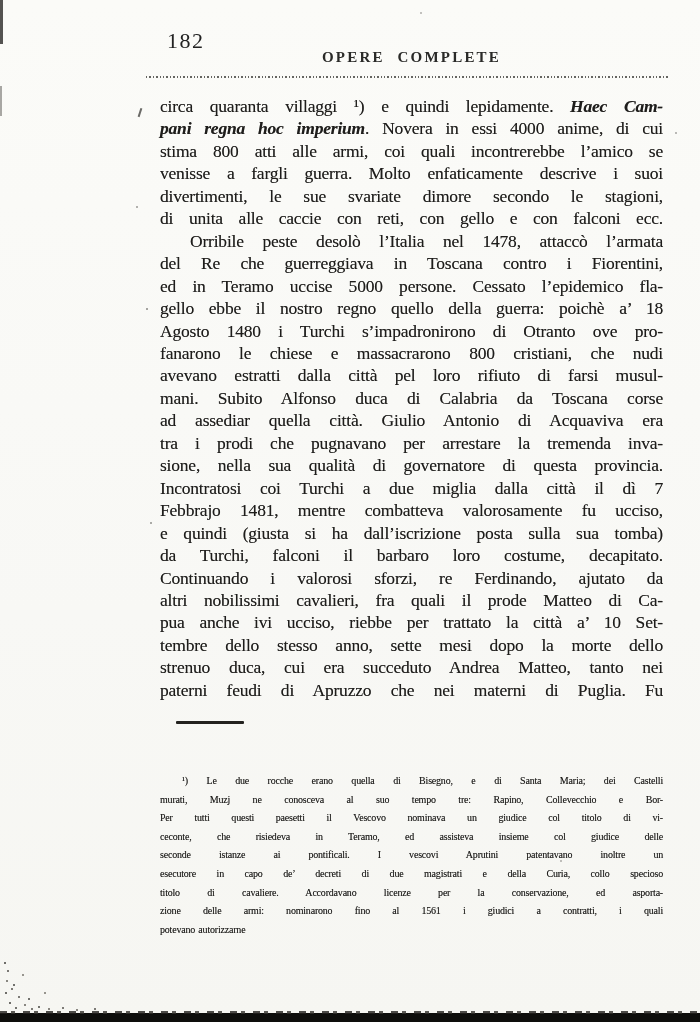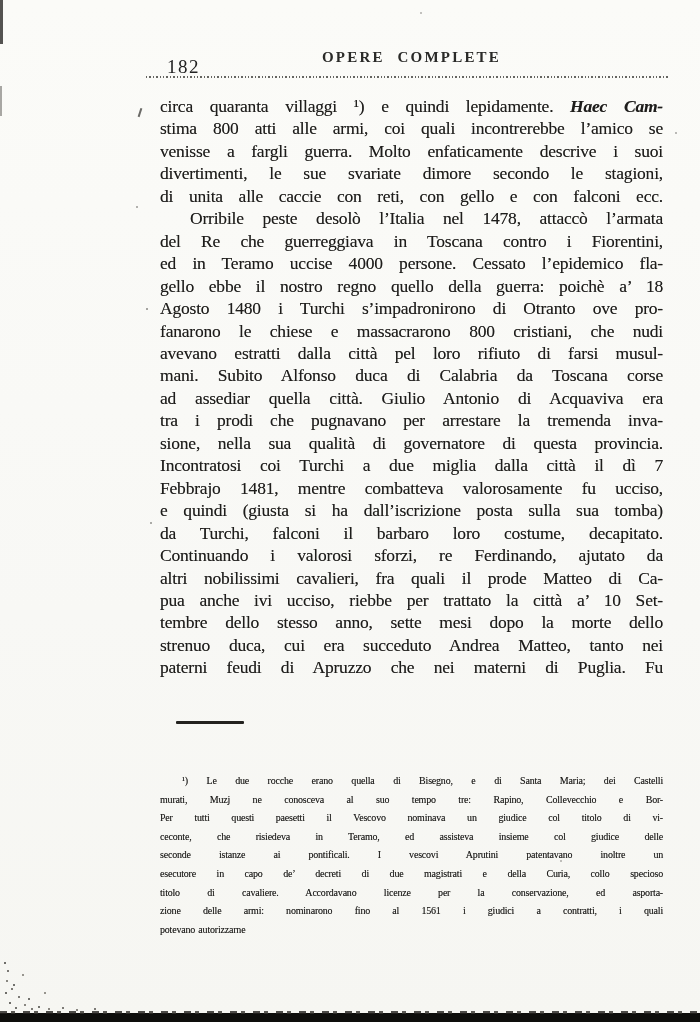--- a/index.html
+++ b/index.html
@@ -6,22 +6,22 @@
   #page{
     position:relative;
     width:700px;height:1022px;
     background:linear-gradient(180deg,#fbfbf8 0%,#f8f8f5 60%,#f6f6f2 100%);
     overflow:hidden;
     font-family:"Liberation Serif","DejaVu Serif",serif;
     color:#1e1d1b;
   }
   
   .page-number{
-    position:absolute;left:167px;top:56px;
-    font-size:19px;letter-spacing:1.5px;color:#222;text-align:center;
+    position:absolute;left:167px;top:28px;
+    font-size:22px;letter-spacing:1.5px;color:#222;text-align:center;
   }
   .running-title{
     position:absolute;left:160px;top:49px;width:503px;
     text-align:center;font-size:15px;font-weight:bold;
     letter-spacing:2.2px;word-spacing:7px;color:#2a2a28;
   }
   .header-rule{
     position:absolute;left:146px;top:76px;width:522px;height:2px;
     background-image:repeating-linear-gradient(90deg,#4a4a46 0 1.4px,transparent 1.4px 3.4px);
     opacity:.85;
@@ -95,27 +95,28 @@
 <body>
 
 <div id="page">
 
   <div class="page-number">182</div>
   <div class="running-title">OPERE COMPLETE</div>
   <div class="header-rule"></div>
 
   <div class="body-text" id="body-text">
       <div class="line"><span>circa quaranta villaggi ¹) e quindi lepidamente. </span><span class="i">Haec Cam-</span></div>
+      <div class="line"><span class="i">pani regna hoc imperium</span><span>. Novera in essi 4000 anime, di cui</span></div>
       <div class="line">stima 800 atti alle armi, coi quali incontrerebbe l’amico se</div>
       <div class="line">venisse a fargli guerra. Molto enfaticamente descrive i suoi</div>
       <div class="line">divertimenti, le sue svariate dimore secondo le stagioni,</div>
       <div class="line">di unita alle caccie con reti, con gello e con falconi ecc.</div>
       <div class="line indent">Orribile peste desolò l’Italia nel 1478, attaccò l’armata</div>
       <div class="line">del Re che guerreggiava in Toscana contro i Fiorentini,</div>
-      <div class="line">ed in Teramo uccise 4000 persone. Cessato l’epidemico fla-</div>
+      <div class="line">ed in Teramo uccise 5000 persone. Cessato l’epidemico fla-</div>
       <div class="line">gello ebbe il nostro regno quello della guerra: poichè a’ 18</div>
       <div class="line">Agosto 1480 i Turchi s’impadronirono di Otranto ove pro-</div>
       <div class="line">fanarono le chiese e massacrarono 800 cristiani, che nudi</div>
       <div class="line">avevano estratti dalla città pel loro rifiuto di farsi musul-</div>
       <div class="line">mani. Subito Alfonso duca di Calabria da Toscana corse</div>
       <div class="line">ad assediar quella città. Giulio Antonio di Acquaviva era</div>
       <div class="line">tra i prodi che pugnavano per arrestare la tremenda inva-</div>
       <div class="line">sione, nella sua qualità di governatore di questa provincia.</div>
       <div class="line">Incontratosi coi Turchi a due miglia dalla città il dì 7</div>
       <div class="line">Febbrajo 1481, mentre combatteva valorosamente fu ucciso,</div>

